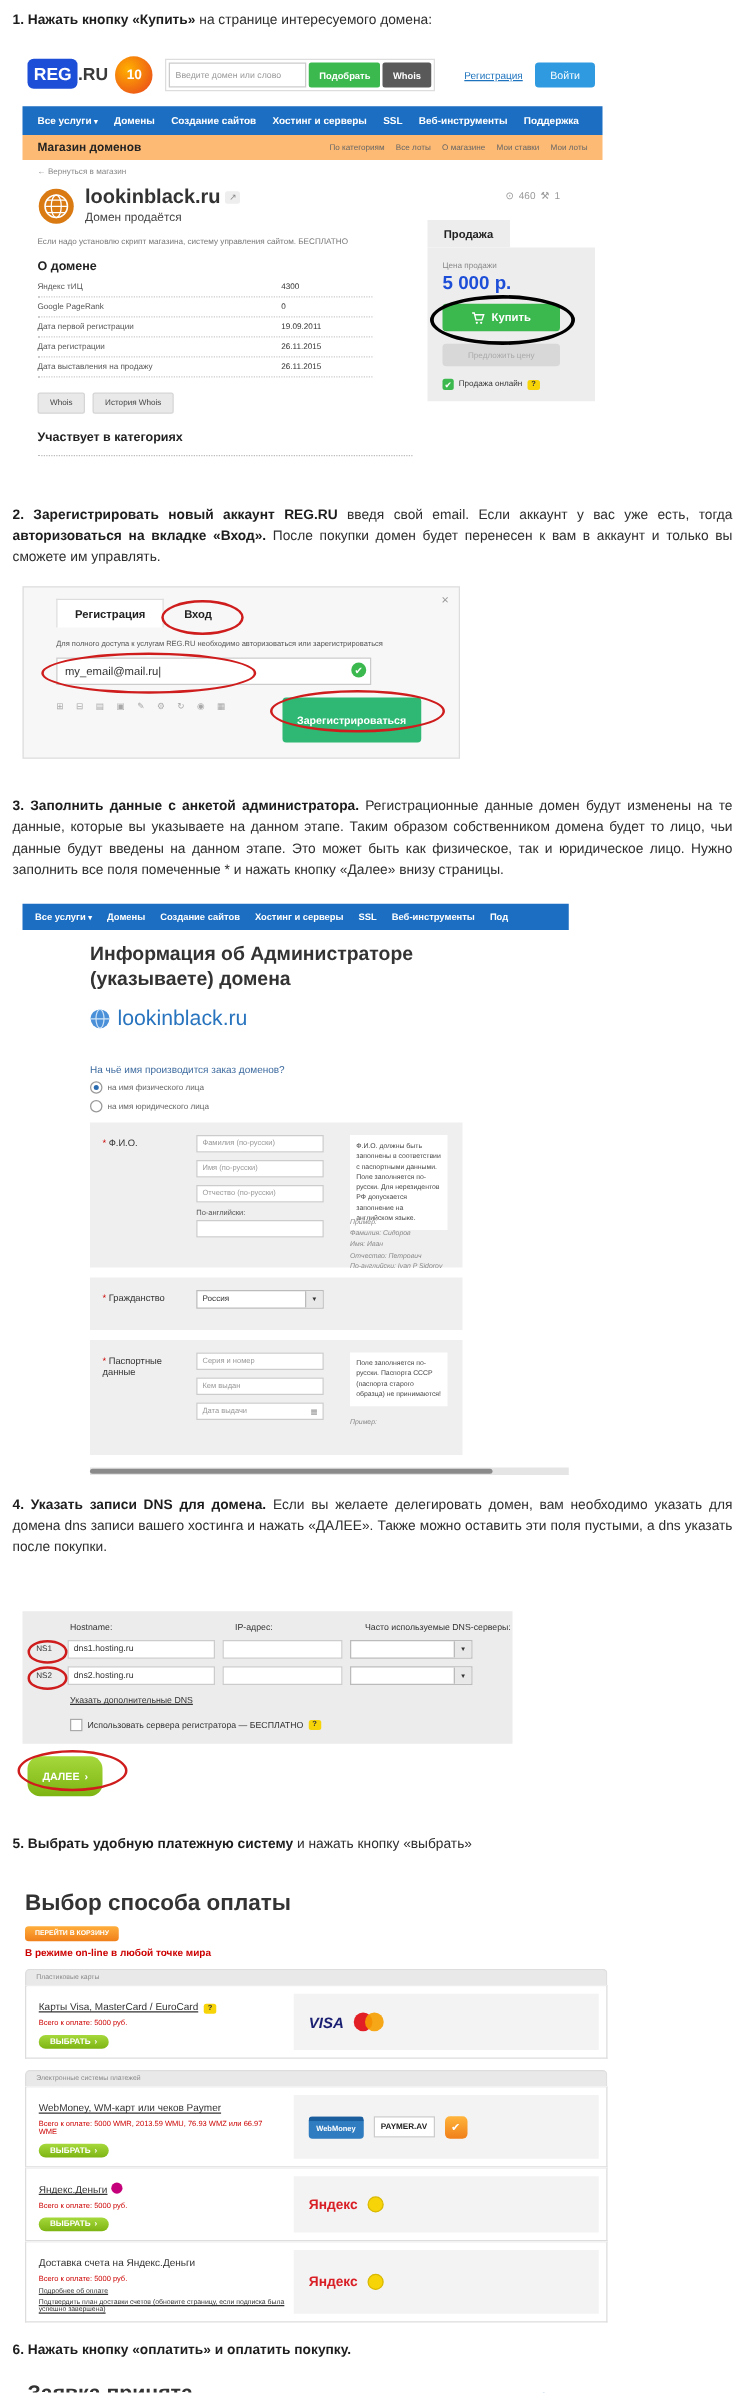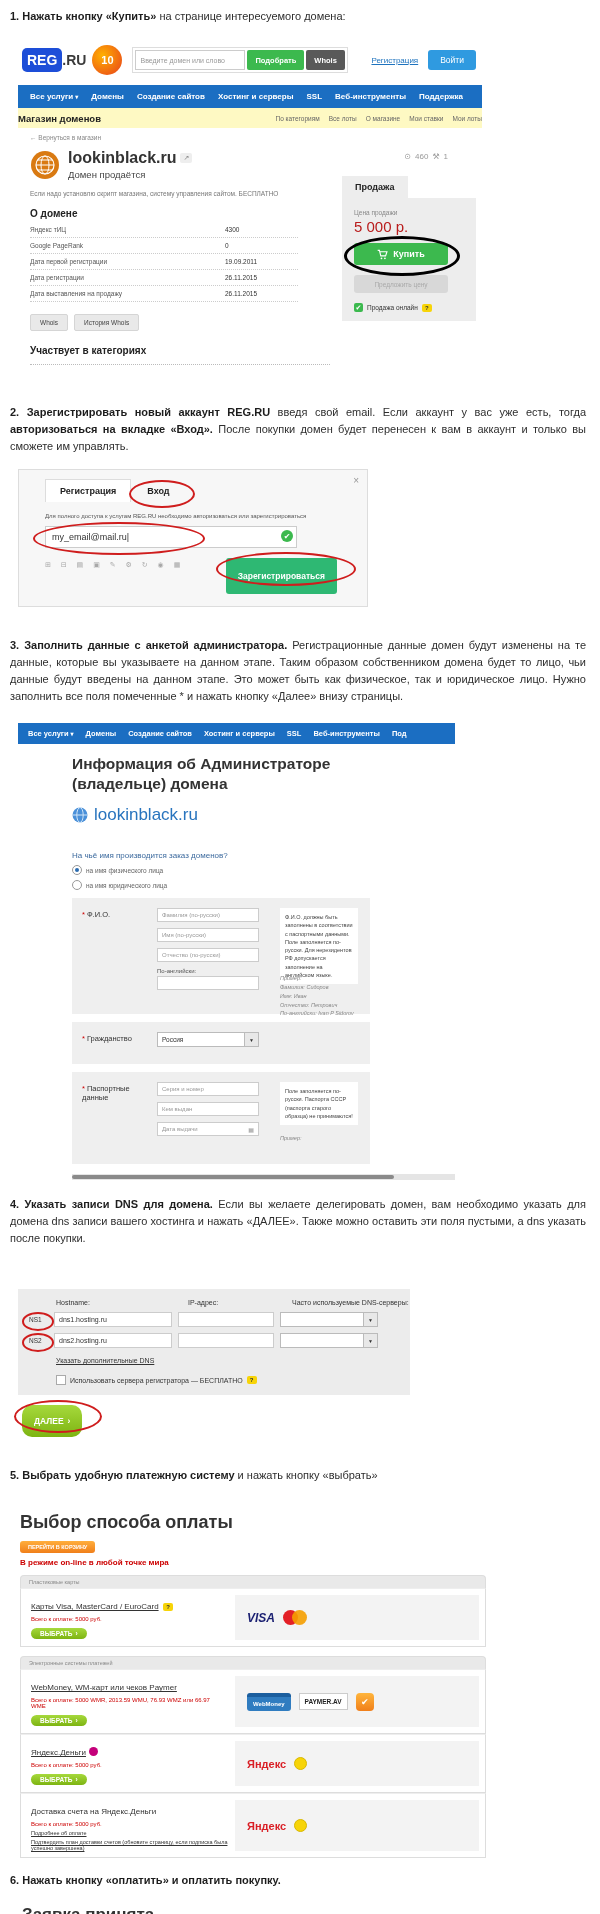--- a/index.html
+++ b/index.html
@@ -18,21 +18,21 @@
   .swrap{display:flex;align-items:center;margin-left:4px;border:1px solid #ddd;padding:2px;gap:2px;background:#fff}
   .sinp{width:100px;height:18px;border:1px solid #ccc;font-size:7px;padding:0 4px;color:#999;display:flex;align-items:center;background:#fff}
   .bpick{background:#3cb94e;color:#fff;font-size:7.5px;font-weight:700;height:20px;padding:0 8px;border-radius:2px}
   .bwho{background:#595959;color:#fff;font-size:7.5px;font-weight:700;height:20px;padding:0 8px;border-radius:2px}
   .hright{margin-left:auto;display:flex;align-items:center;gap:10px;padding-right:2px}
   .lreg{color:#1e73be;font-size:8px;text-decoration:underline}
   .blogin{background:#2f9ae0;color:#fff;font-size:8.5px;height:20px;padding:0 12px;border-radius:3px}
   .s1nav{background:#1b6ec2;display:flex;align-items:center;gap:13px;height:23px;padding:0 12px;overflow:hidden;white-space:nowrap}
   .nv{color:#fff;font-size:8px;font-weight:700}
   .caret{font-size:6px;margin-left:2px;color:#fff}
-  .s1sub{background:#fef9c3;display:flex;align-items:center;height:20px;padding:0 0}
+  .s1sub{background:#fdba74;display:flex;align-items:center;height:20px;padding:0 12px}
   .subt{font-size:9.5px;color:#222;font-weight:700}
   .sublinks{margin-left:auto;display:flex;gap:9px}
   .sublinks span{font-size:6.5px;color:#666}
   .s1body{position:relative;padding:6px 0 0 12px;height:246px}
   .back{font-size:6.5px;color:#888}
   .stats{position:absolute;right:34px;top:24px;font-size:8px;color:#999;display:flex;gap:4px;align-items:center}
   .domrow{display:flex;gap:8px;margin-top:8px;align-items:center}
   .domname{font-size:16px;font-weight:700;color:#333;display:flex;align-items:center;gap:4px}
   .ext{font-size:7px;color:#888;background:#eee;padding:1px 3px;border-radius:2px;font-weight:400}
   .domstatus{font-size:9.5px;color:#444;margin-top:2px}
@@ -42,21 +42,21 @@
   .drow{display:flex;height:15px;align-items:center;border-bottom:1px dotted #ccc;font-size:6.5px}
   .dl{color:#555;width:195px}
   .dv{color:#333}
   .wbtns{display:flex;gap:6px;margin-top:12px}
   .gbtn{background:#e9e9e9;border:1px solid #d5d5d5;font-size:6.5px;color:#444;padding:4px 9px;border-radius:2px}
   .cats{border-bottom:1px dotted #bbb;padding-bottom:8px;width:300px;margin-top:14px}
   .salebox{position:absolute;top:48px;right:6px;width:134px}
   .saletab{background:#ededed;display:inline-block;font-size:9px;font-weight:700;padding:6px 13px;color:#222}
   .salebody{background:#ededed;padding:9px 12px;position:relative}
   .plabel{font-size:6.5px;color:#888;margin-top:2px}
-  .price{font-size:15px;font-weight:400;color:#b91c1c;margin-top:2px}
+  .price{font-size:15px;font-weight:700;color:#1d4ed8;margin-top:2px}
   .relwrap{position:relative;display:inline-block;margin-top:8px}
   .bbuy{background:#3cb94e;color:#fff;font-size:9px;font-weight:700;height:22px;width:94px;border-radius:3px;gap:5px}
   .ovalblk{position:absolute;left:-10px;top:-7px;width:110px;height:34px;border:3px solid #000;border-radius:50%;pointer-events:none}
   .boffer{background:#d8d8d8;color:#aaa;font-size:6.5px;height:18px;width:94px;border-radius:3px;margin-top:10px}
   .online{display:flex;align-items:center;gap:4px;font-size:6.5px;color:#333;margin-top:10px}
   .chk{background:#3cb94e;color:#fff;width:9px;height:9px;border-radius:2px;font-size:7px;display:inline-flex;align-items:center;justify-content:center}
   
   .s2{margin:14px 0 0 18px;width:348px;height:136px;background:#f7f7f7;border:1px solid #ddd;position:relative}
   .s2tabs{padding:9px 0 0 26px;display:flex;align-items:flex-end}
   .t2a{background:#fff;border:1px solid #ddd;border-bottom:none;font-size:9px;font-weight:700;padding:6px 14px;color:#222}
@@ -304,21 +304,21 @@
   <div class="s3nav">
     <span class="nv"><span>Все услуги</span><span class="caret">▾</span></span>
     <span class="nv">Домены</span>
     <span class="nv">Создание сайтов</span>
     <span class="nv">Хостинг и серверы</span>
     <span class="nv">SSL</span>
     <span class="nv">Веб-инструменты</span>
     <span class="nv">Под</span>
   </div>
   <div class="s3c">
-    <div class="s3t">Информация об Администраторе (владельце) домена</div>
+    <div class="s3t">Информация об Администраторе (указываете) домена</div>
     <div class="s3dom">
       <svg width="16" height="16" viewBox="0 0 16 16">
           <circle cx="8" cy="8" r="7.5" fill="#4a90d9"></circle>
           <ellipse cx="8" cy="8" rx="3.2" ry="7.5" fill="none" stroke="#cfe4f7" stroke-width="1"></ellipse>
           <line x1="0.5" y1="8" x2="15.5" y2="8" stroke="#cfe4f7" stroke-width="1"></line>
         </svg>
       <span class="s3domname">lookinblack.ru</span>
     </div>
     <div class="s3q">На чьё имя производится заказ доменов?</div>
     <div class="radio">

